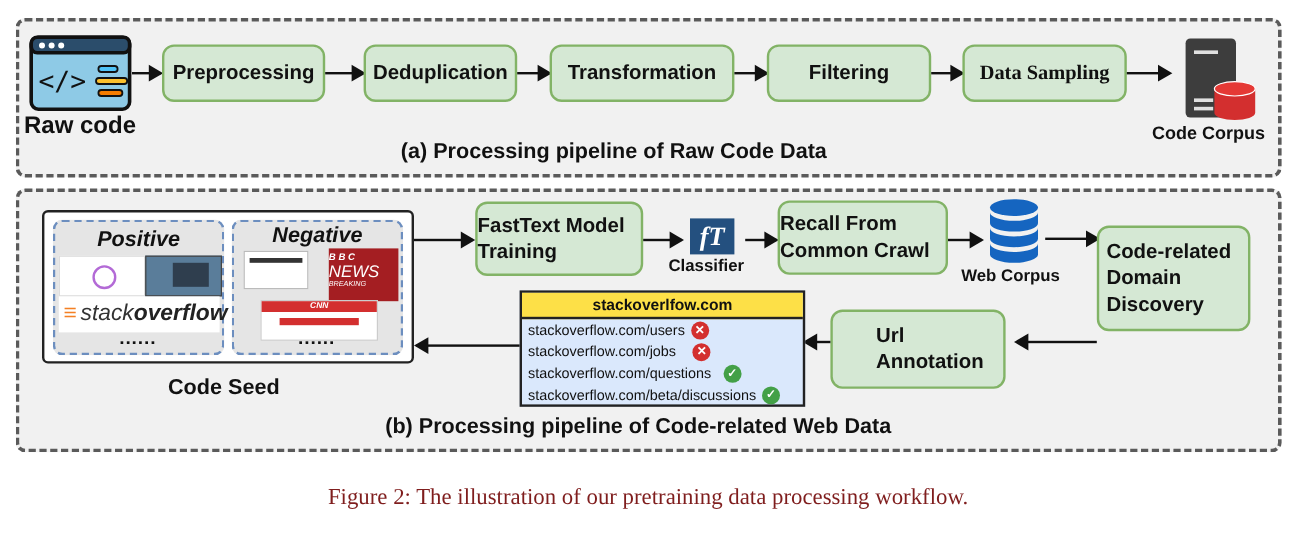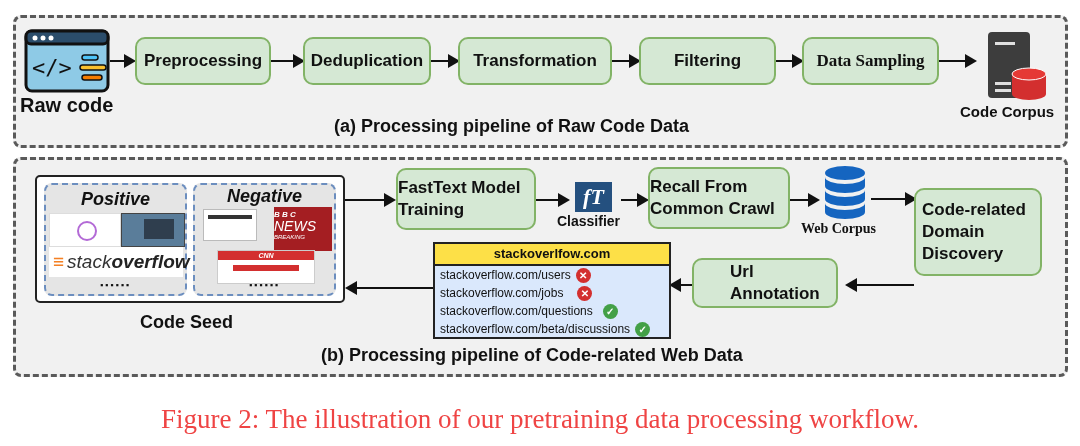--- a/index.html
+++ b/index.html
@@ -13,21 +13,21 @@
   .seed{position:absolute;left:35px;top:175px;width:310px;height:128px;background:#fff;border:2px solid #222;border-radius:5px;box-sizing:border-box;}
   .sub{position:absolute;top:6px;height:113px;background:#e5e5e5;border:2px dashed #6c8ebf;border-radius:8px;box-sizing:border-box;font-style:italic;}
   .sub-title{position:absolute;left:0;right:0;text-align:center;font-weight:bold;font-size:18px;}
   .dots{position:absolute;left:0;right:0;bottom:4px;text-align:center;font-size:9px;letter-spacing:2px;font-weight:bold;}
   .urlbox{position:absolute;left:433px;top:242px;width:238px;height:97px;box-sizing:border-box;border:2px solid #222;background:#dae8fc;}
   .url-head{height:20px;background:#fde047;border-bottom:2px solid #222;text-align:center;font-weight:bold;font-size:13px;line-height:20px;}
   .url-row{font-size:12px;height:18px;line-height:18px;padding-left:5px;display:flex;align-items:center;white-space:nowrap;}
   .mark{display:inline-block;width:15px;height:15px;border-radius:50%;color:#fff;font-size:10px;line-height:15px;text-align:center;font-weight:bold;margin-left:5px;}
   .mark.bad{background:#d32f2f;}
   .mark.good{background:#43a047;}
-  .caption{position:absolute;left:0;right:0;top:404px;text-align:center;font-family:"Liberation Serif",serif;font-size:27px;color:#ef4444;}
+  .caption{position:absolute;left:0;right:0;top:404px;text-align:center;font-family:"Liberation Serif",serif;font-size:19px;color:#7f1d1d;}
 </style>
 </head>
 <body>
 
 <div class="panel" style="left:13px;top:15px;width:1055px;height:133px;"></div>
 
 <svg style="position:absolute;left:24px;top:29px;" width="86" height="64" viewBox="0 0 86 64">
   <rect x="2" y="2" width="82" height="60" rx="6" fill="#8ecae6" stroke="#111" stroke-width="3"></rect>
   <rect x="2" y="2" width="82" height="13" rx="5" fill="#2b4d6b" stroke="#111" stroke-width="3"></rect>
   <circle cx="11" cy="9" r="2.5" fill="#fff"></circle>
@@ -110,27 +110,27 @@
 <div class="arrow r" style="left:621px;top:199px;width:26px;"></div>
 <div class="box" style="left:648px;top:167px;width:142px;height:62px;">Recall From Common Crawl</div>
 <div class="arrow r" style="left:790px;top:199px;width:28px;"></div>
 
 <svg style="position:absolute;left:823px;top:165px;" width="44" height="56" viewBox="0 0 44 56">
   <ellipse cx="22" cy="8" rx="20" ry="7" fill="#1565c0"></ellipse>
   <path d="M2 12 v9 a20 7 0 0 0 40 0 v-9 a20 7 0 0 1 -40 0z" fill="#1565c0"></path>
   <path d="M2 25 v9 a20 7 0 0 0 40 0 v-9 a20 7 0 0 1 -40 0z" fill="#1565c0"></path>
   <path d="M2 38 v9 a20 7 0 0 0 40 0 v-9 a20 7 0 0 1 -40 0z" fill="#1565c0"></path>
 </svg>
-<div class="lbl" style="left:801px;top:221px;font-size:14px;font-family:Liberation Serif, serif;">Web Corpus</div>
+<div class="lbl" style="left:801px;top:221px;font-size:14px;">Web Corpus</div>
 
 <div class="arrow r" style="left:871px;top:198px;width:44px;"></div>
 <div class="box" style="left:914px;top:188px;width:128px;height:88px;padding:0 6px;">Code-related Domain Discovery</div>
 
 <div class="arrow l" style="left:847px;top:284px;width:67px;"></div>
-<div class="box" style="left:692px;top:258px;width:146px;height:50px;padding-left:36px;">Url Annotation</div>
+<div class="box" style="left:692px;top:258px;width:146px;height:66px;padding-left:36px;">Url Annotation</div>
 <div class="arrow l" style="left:671px;top:284px;width:21px;"></div>
 
 <div class="urlbox">
   <div class="url-head">stackoverlfow.com</div>
   <div class="url-row">
       <span>stackoverflow.com/users</span>
       <span class="mark bad">✕</span>
     </div>
   <div class="url-row">
       <span>stackoverflow.com/jobs</span>

